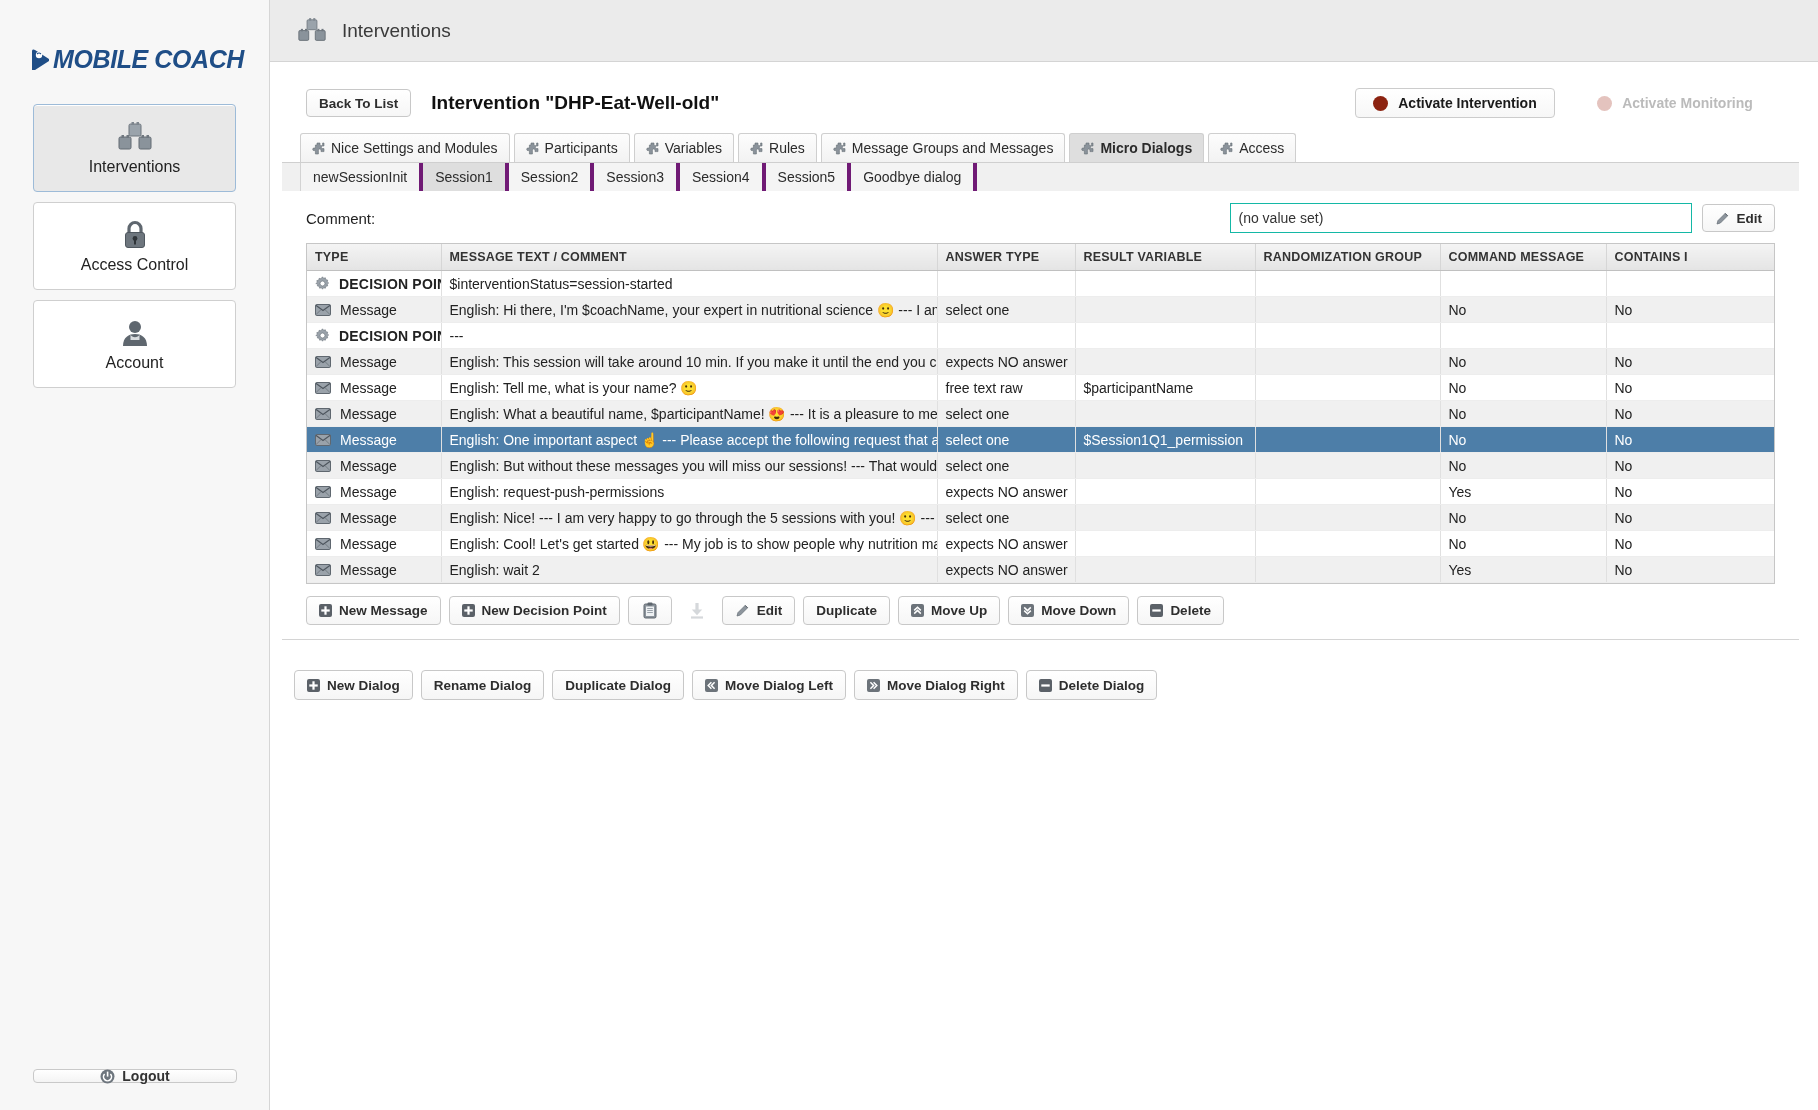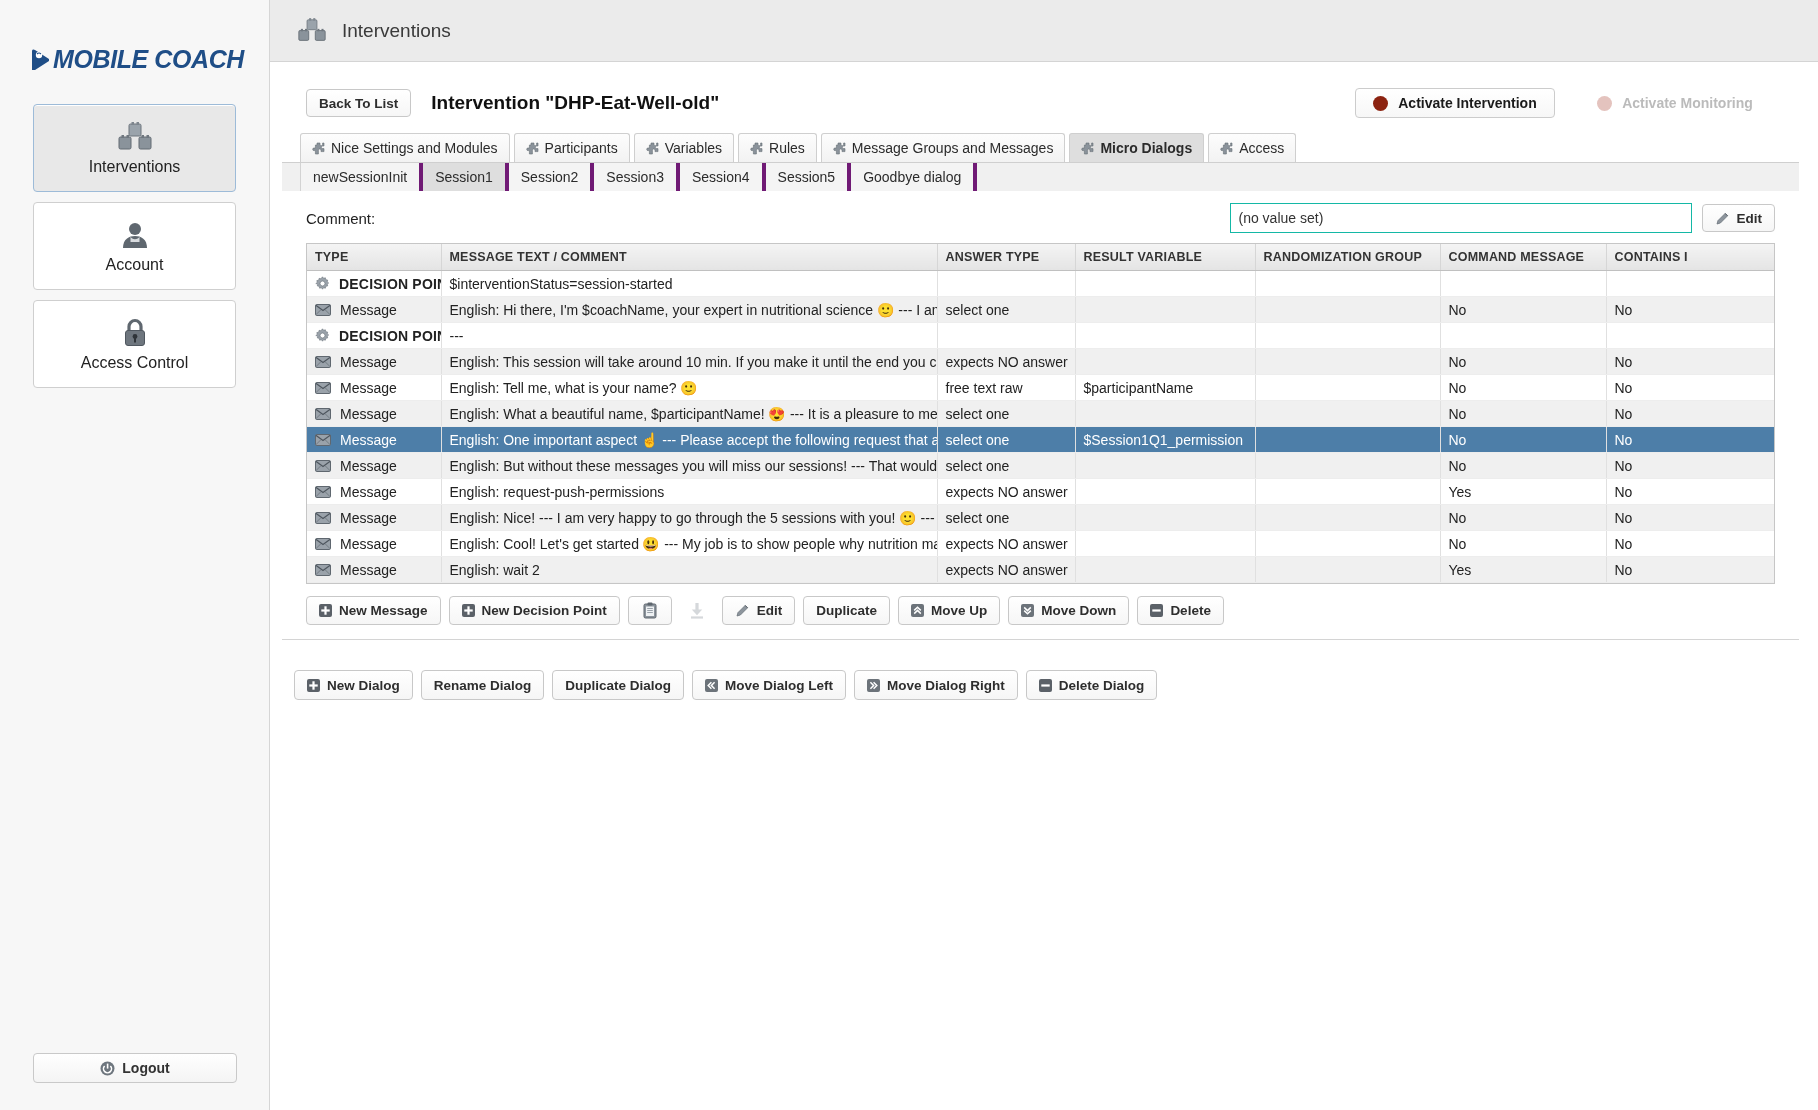--- a/index.html
+++ b/index.html
@@ -48,21 +48,21 @@
   .nav-item.active {
     background: #e8e8e8;
     border-color: #9dbbd8;
     box-shadow: inset 0 1px 0 #fff;
   }
   .nav-item .nav-ico { height: 34px; display:flex; align-items:center; justify-content:center; }
   .nav-item .nav-label { font-size: 16px; color: #222; margin-top: 4px; }
 
   .logout-wrap { position: absolute; left: 33px; bottom: 27px; width: 204px; }
   .logout-btn {
-    width: 100%; height: 30px;
+    width: 100%; height: 14px;
     background: linear-gradient(#fff,#f4f4f4);
     border: 1px solid #c9c9c9; border-radius: 4px;
     display: flex; align-items: center; justify-content: center;
     gap: 7px; font-size: 14px; font-weight: bold; color: #333;
     cursor: pointer;
   }
 
   
   #main { flex: 1 1 auto; position: relative; background: #fff; }
   .topbar {
@@ -248,39 +248,39 @@
             <rect x="21" y="15" width="12" height="12" rx="1.5" fill="#8a939b" stroke="#626a72"></rect>
             <rect x="23.5" y="13" width="2.5" height="3" fill="#6f777f"></rect>
             <rect x="28.5" y="13" width="2.5" height="3" fill="#6f777f"></rect>
           </svg>
         </span>
         <span class="nav-label">Interventions</span>
       </div>
 
       <div class="nav-item">
         <span class="nav-ico">
-          <svg width="28" height="30" viewBox="0 0 28 30">
-            <circle cx="14" cy="9" r="6" fill="#5f676f"></circle>
-            <path d="M2 28 C2 19 8 16 14 16 C20 16 26 19 26 28 Z" fill="#5f676f"></path>
-            <path d="M9.5 16.5 C11 20 17 20 18.5 16.5 L18.5 22 L9.5 22 Z" fill="#d9dcdf"></path>
-          </svg>
-        </span>
-        <span class="nav-label">Account</span>
-      </div>
-
-      <div class="nav-item">
-        <span class="nav-ico">
           <svg width="26" height="30" viewBox="0 0 26 30">
             <path d="M7 13 L7 8.5 A6 6 0 0 1 19 8.5 L19 13" stroke="#5f676f" stroke-width="3.2" fill="none"></path>
             <rect x="3.5" y="12.5" width="19" height="15" rx="2.5" fill="#6e767e" stroke="#4f575f"></rect>
             <circle cx="13" cy="18.5" r="2.4" fill="#2f3439"></circle>
             <rect x="12" y="19.5" width="2" height="5" fill="#2f3439"></rect>
           </svg>
         </span>
         <span class="nav-label">Access Control</span>
+      </div>
+
+      <div class="nav-item">
+        <span class="nav-ico">
+          <svg width="28" height="30" viewBox="0 0 28 30">
+            <circle cx="14" cy="9" r="6" fill="#5f676f"></circle>
+            <path d="M2 28 C2 19 8 16 14 16 C20 16 26 19 26 28 Z" fill="#5f676f"></path>
+            <path d="M9.5 16.5 C11 20 17 20 18.5 16.5 L18.5 22 L9.5 22 Z" fill="#d9dcdf"></path>
+          </svg>
+        </span>
+        <span class="nav-label">Account</span>
       </div>
     </div>
 
     <div class="logout-wrap">
       <div class="logout-btn">
         <span>
           <svg width="15" height="15" viewBox="0 0 15 15">
             <circle cx="7.5" cy="7.5" r="7" fill="#6e767e"></circle>
             <path d="M4.6 5 A4 4 0 1 0 10.4 5" stroke="#fff" stroke-width="1.6" fill="none"></path>
             <rect x="6.8" y="2.6" width="1.6" height="5" fill="#fff"></rect>

